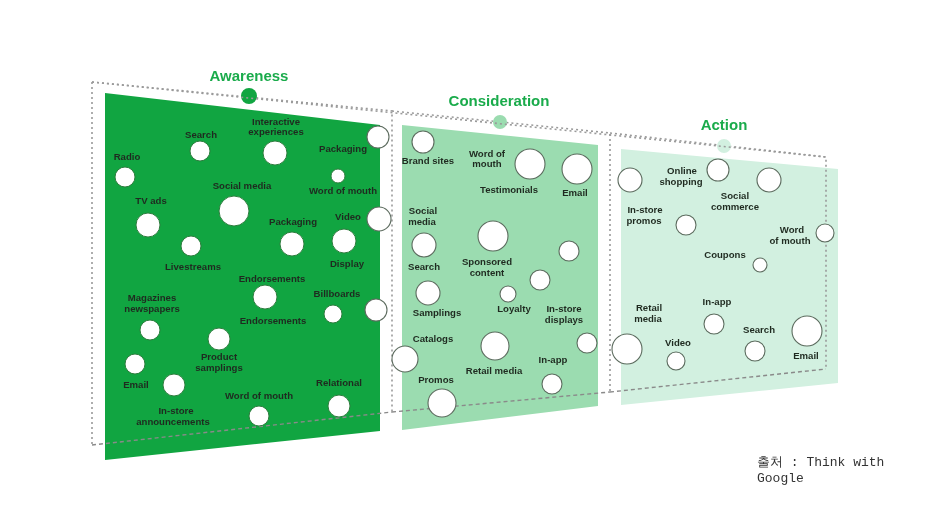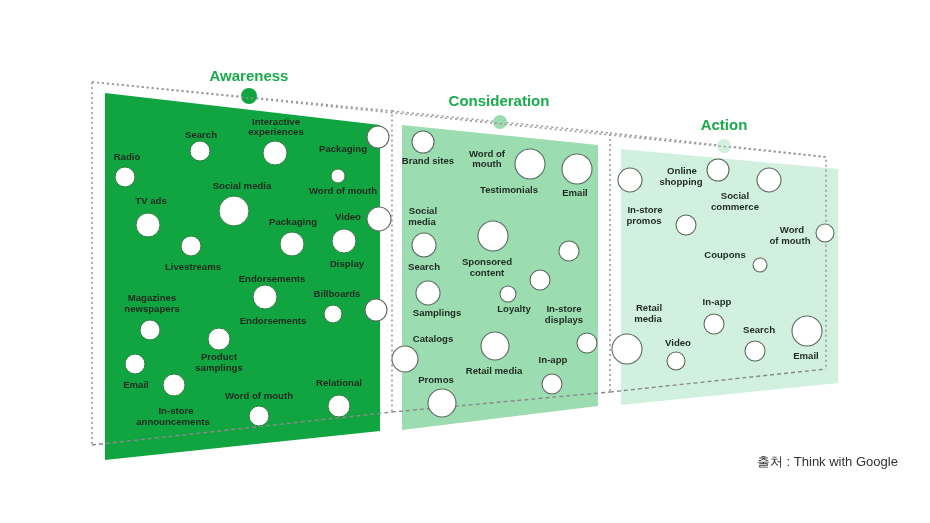--- a/index.html
+++ b/index.html
@@ -4,21 +4,21 @@
 <style>
   html, body { margin: 0; padding: 0; background: #ffffff; }
   body { width: 930px; height: 523px; overflow: hidden; position: relative; font-family: "Liberation Sans", "DejaVu Sans", sans-serif; }
   #diagram { position: absolute; left: 0; top: 0; width: 930px; height: 523px; }
   .stage-title { font-family: "Liberation Sans", "DejaVu Sans", sans-serif; font-weight: 700; font-size: 15px; fill: #1aab4b; }
   .lbl { font-family: "Liberation Sans", "DejaVu Sans", sans-serif; font-weight: 700; font-size: 9.6px; fill: #1f2a20; }
   .bubble { fill: #ffffff; stroke: #5c6b5e; stroke-width: 1.1; }
   .bubble-in { fill: #ffffff; stroke: #2e7d3e; stroke-width: 1; }
   .dots { fill: none; stroke: #9a9a9a; stroke-width: 1.6; stroke-dasharray: 2 3; }
   .dash { fill: none; stroke: #8a8a8a; stroke-width: 1.4; stroke-dasharray: 4 3; }
-  .source { position: absolute; left: 757px; top: 453px; font-family: Liberation Sans, sans-serif; font-size: 13px; color: #333; }
+  .source { position: absolute; left: 757px; top: 453px; font-family: Liberation Mono, monospace; font-size: 13px; color: #333; }
 </style>
 </head>
 <body>
 
 <svg id="diagram" viewBox="0 0 930 523" xmlns="http://www.w3.org/2000/svg">
 
   <g>
     <polygon points="105,93 380,125 380,431 105,460" fill="#11a541"></polygon>
     <polyline class="dots" points="92,82 392,111 392,412"></polyline>
     <line class="dots" x1="92" y1="82" x2="92" y2="445"></line>

